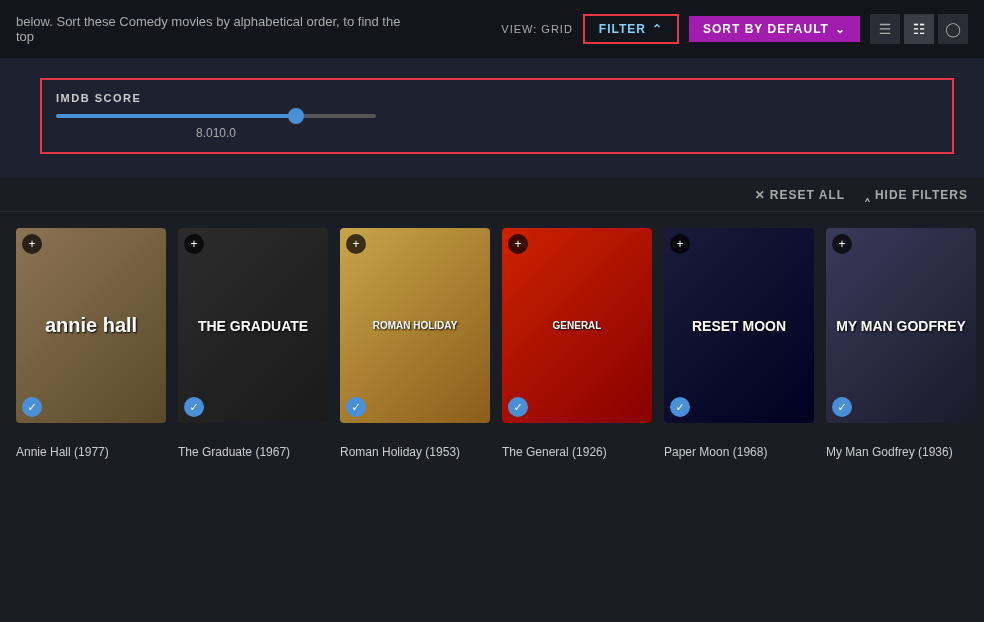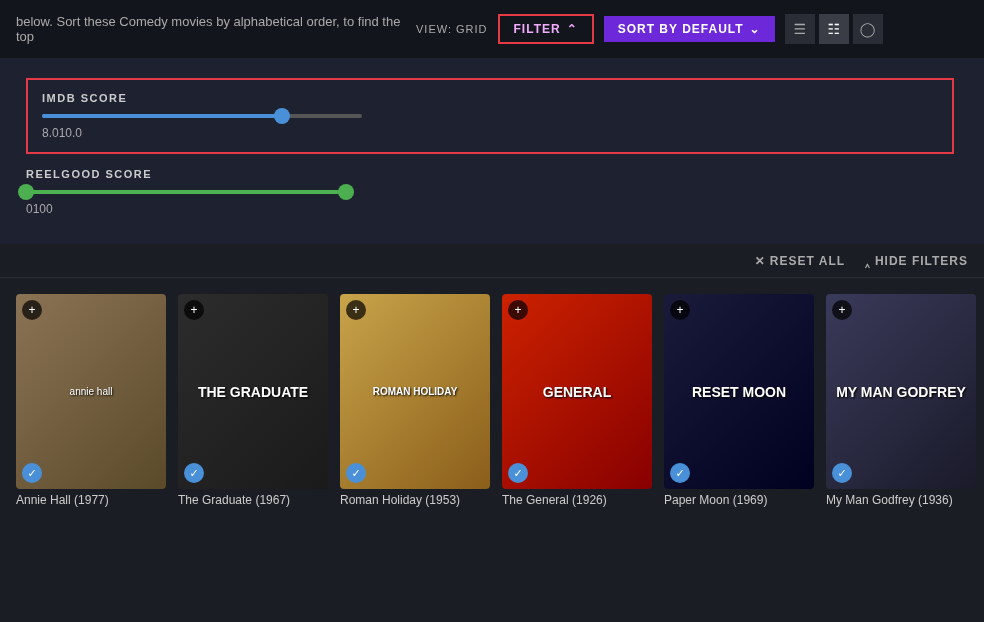--- a/index.html
+++ b/index.html
@@ -10,21 +10,21 @@
       width: 984px;
       min-height: 622px;
       overflow-x: hidden;
     }
 
     
     .top-bar {
       background-color: #13151c;
       display: flex;
       align-items: center;
-      justify-content: flex-start;
+      justify-content: space-between;
       padding: 8px 16px;
       height: 58px;
     }
     .top-bar-left {
       font-size: 13px;
       color: #aaa;
       max-width: 400px;
     }
     .top-bar-right {
       display: flex;
@@ -32,32 +32,32 @@
       gap: 10px;
     }
     .view-label {
       font-size: 11px;
       color: #aaa;
       letter-spacing: 1px;
     }
     .filter-btn {
       background: transparent;
       border: 2px solid #e63946;
-      color: #f0abfc;
+      color: #7dd3fc;
       font-size: 12px;
       font-weight: bold;
       padding: 6px 14px;
       cursor: pointer;
       letter-spacing: 1px;
       display: flex;
       align-items: center;
       gap: 6px;
     }
     .sort-btn {
-      background: #6d28d9;
+      background: #a21caf;
       border: none;
       color: #fff;
       font-size: 12px;
       font-weight: bold;
       padding: 6px 14px;
       cursor: pointer;
       letter-spacing: 1px;
       display: flex;
       align-items: center;
       gap: 6px;
@@ -80,21 +80,21 @@
       font-size: 14px;
     }
     .view-icon-btn.active {
       color: #fff;
       background: #3a3d46;
     }
 
     
     .filter-panel {
       background: #1e2130;
-      padding: 20px 30px 10px 26px;
+      padding: 20px 30px 10px 40px;
     }
 
     .filter-section {
       margin-bottom: 18px;
     }
     .filter-section.highlighted {
       border: 2px solid #e63946;
       padding: 12px 14px;
       margin-bottom: 14px;
     }
@@ -128,21 +128,21 @@
       position: absolute;
       width: 16px;
       height: 16px;
       border-radius: 50%;
       top: 50%;
       transform: translate(-50%, -50%);
       cursor: pointer;
     }
     .slider-range-labels {
       display: flex;
-      justify-content: flex-start;
+      justify-content: center;
       font-size: 12px;
       color: #aaa;
       width: 320px;
     }
 
     
     .imdb-fill { background: #4a90d9; left: 0; width: 75%; }
     .imdb-thumb-right { left: 75%; background: #4a90d9; }
 
     
@@ -230,21 +230,21 @@
       height: 20px;
       background: #4a90d9;
       border-radius: 50%;
       display: flex;
       align-items: center;
       justify-content: center;
       font-size: 11px;
       color: #fff;
     }
     .movie-title {
-      margin-top: 4px;
+      margin-top: 22px;
       font-size: 12px;
       color: #ccc;
     }
 
     
     .poster-annie { background: linear-gradient(135deg, #8B7355 0%, #5a4a2a 100%); }
     .poster-graduate { background: linear-gradient(135deg, #2c2c2c 0%, #1a1a1a 100%); }
     .poster-roman { background: linear-gradient(135deg, #c8a44a 0%, #8b5e1a 100%); }
     .poster-general { background: linear-gradient(135deg, #cc2200 0%, #880000 100%); }
     .poster-moon { background: linear-gradient(135deg, #1a1a3a 0%, #000020 100%); }
@@ -284,52 +284,38 @@
         <div class="slider-fill imdb-fill"></div>
         <div class="slider-thumb imdb-thumb-right"></div>
       </div>
     </div>
     <div class="slider-range-labels">
       <span>8.0</span>
       <span>10.0</span>
     </div>
   </div>
 
-  <div class="filter-section">
-    <div class="filter-label">REELGOOD SCORE</div>
-    <div class="slider-container">
-      <div class="slider-track">
-        <div class="slider-fill reelgood-fill"></div>
-        <div class="slider-thumb reelgood-thumb-left"></div>
-        <div class="slider-thumb reelgood-thumb-right"></div>
-      </div>
-    </div>
-    <div class="slider-range-labels">
-      <span>0</span>
-      <span>100</span>
-    </div>
-  </div>
 
 </div>
 
 <div class="filter-actions">
   <button class="reset-btn">
     <span>✕</span>
     <span>RESET ALL</span>
   </button>
   <button class="hide-btn">
     <span>‸</span>
     <span>HIDE FILTERS</span>
   </button>
 </div>
 
 <div class="movie-grid" id="movie-grid">
 <div class="movie-card">
       <div class="movie-poster poster-annie">
-        <div class="movie-poster-bg" style="font-size:10px;font-weight:normal;text-shadow:1px 1px 2px #000;">annie hall</div>
+        <div class="movie-poster-bg" style="font-size:20px;font-weight:bold;text-shadow:1px 1px 2px #000;">annie hall</div>
         <div class="movie-overlay-add">+</div>
         <div class="movie-overlay-check">✓</div>
       </div>
       <div class="movie-title">Annie Hall (1977)</div>
     </div>
     <div class="movie-card">
       <div class="movie-poster poster-graduate">
         <div class="movie-poster-bg" style="font-size:14px;font-weight:bold;text-shadow:1px 1px 2px #000;text-align:right;">THE GRADUATE</div>
         <div class="movie-overlay-add">+</div>
         <div class="movie-overlay-check">✓</div>
@@ -339,33 +325,33 @@
     <div class="movie-card">
       <div class="movie-poster poster-roman">
         <div class="movie-poster-bg" style="font-size:10px;font-weight:bold;text-shadow:1px 1px 2px #000;">ROMAN HOLIDAY</div>
         <div class="movie-overlay-add">+</div>
         <div class="movie-overlay-check">✓</div>
       </div>
       <div class="movie-title">Roman Holiday (1953)</div>
     </div>
     <div class="movie-card">
       <div class="movie-poster poster-general">
-        <div class="movie-poster-bg" style="font-size:14px;font-weight:bold;text-shadow:1px 1px 2px #000;">GENERAL</div>
+        <div class="movie-poster-bg" style="font-size:10px;font-weight:bold;text-shadow:1px 1px 2px #000;">GENERAL</div>
         <div class="movie-overlay-add">+</div>
         <div class="movie-overlay-check">✓</div>
       </div>
       <div class="movie-title">The General (1926)</div>
     </div>
     <div class="movie-card">
       <div class="movie-poster poster-moon">
         <div class="movie-poster-bg" style="font-size:14px;font-weight:bold;text-shadow:1px 1px 2px #000;">RESET MOON</div>
         <div class="movie-overlay-add">+</div>
         <div class="movie-overlay-check">✓</div>
       </div>
-      <div class="movie-title">Paper Moon (1969)</div>
+      <div class="movie-title">Paper Moon (1968)</div>
     </div>
     <div class="movie-card">
       <div class="movie-poster poster-godfrey">
         <div class="movie-poster-bg" style="font-size:14px;font-weight:bold;text-shadow:1px 1px 2px #000;">MY MAN GODFREY</div>
         <div class="movie-overlay-add">+</div>
         <div class="movie-overlay-check">✓</div>
       </div>
       <div class="movie-title">My Man Godfrey (1936)</div>
     </div>
   </div>

